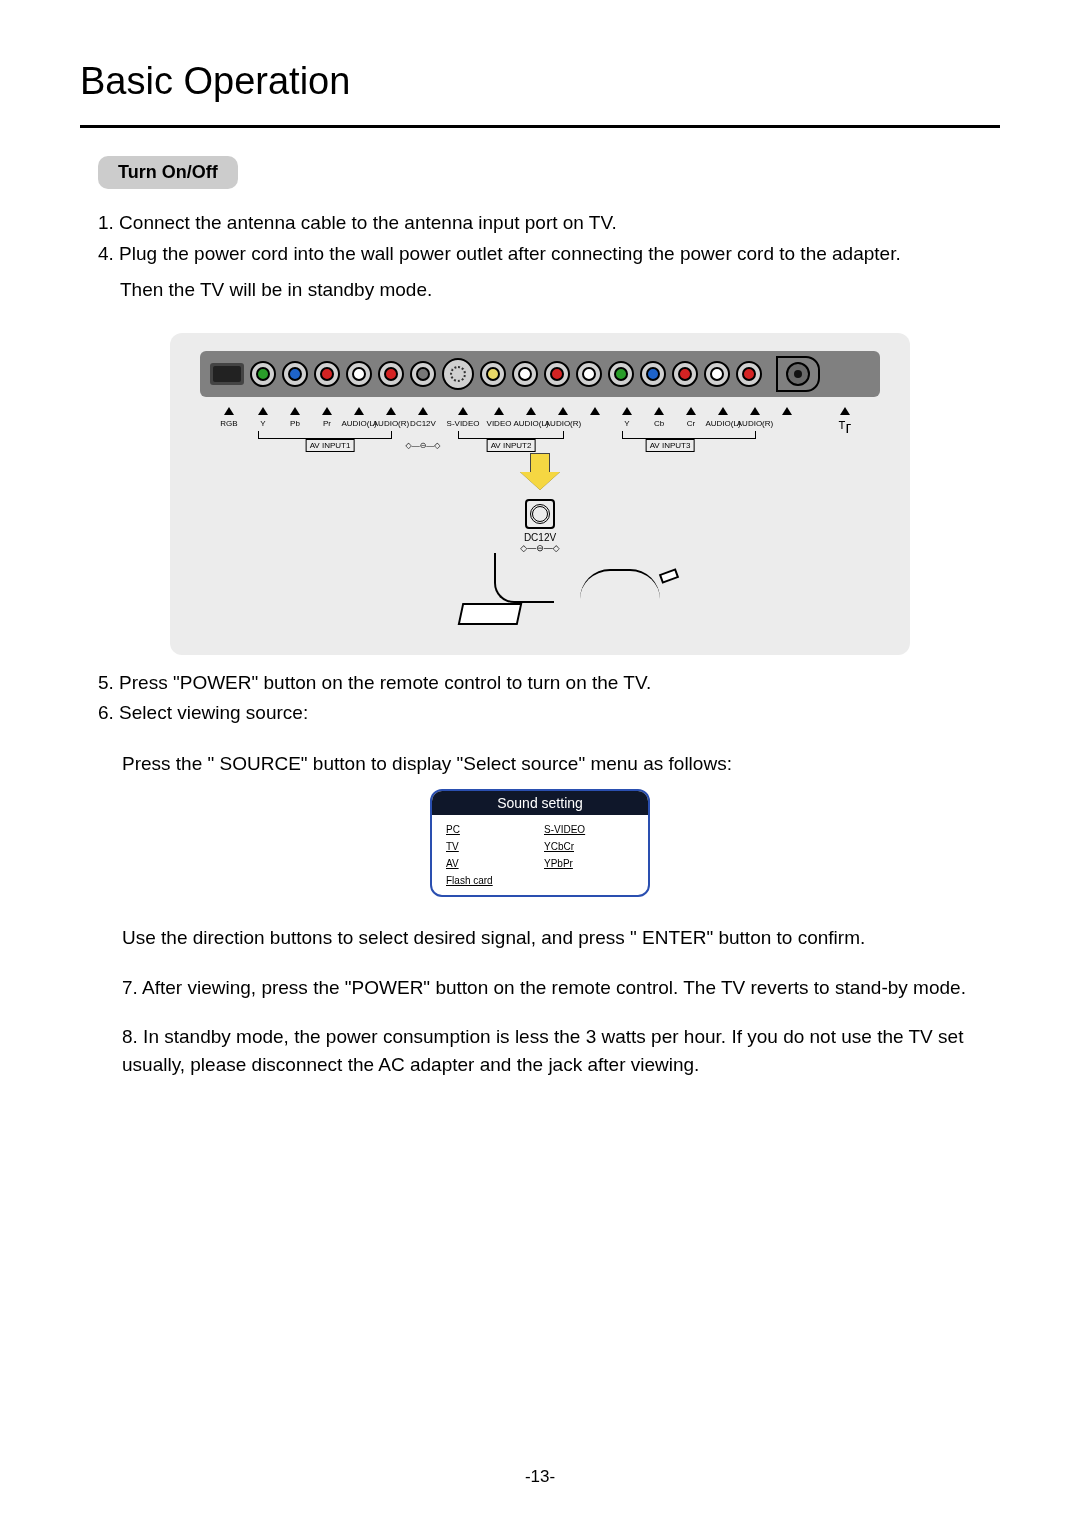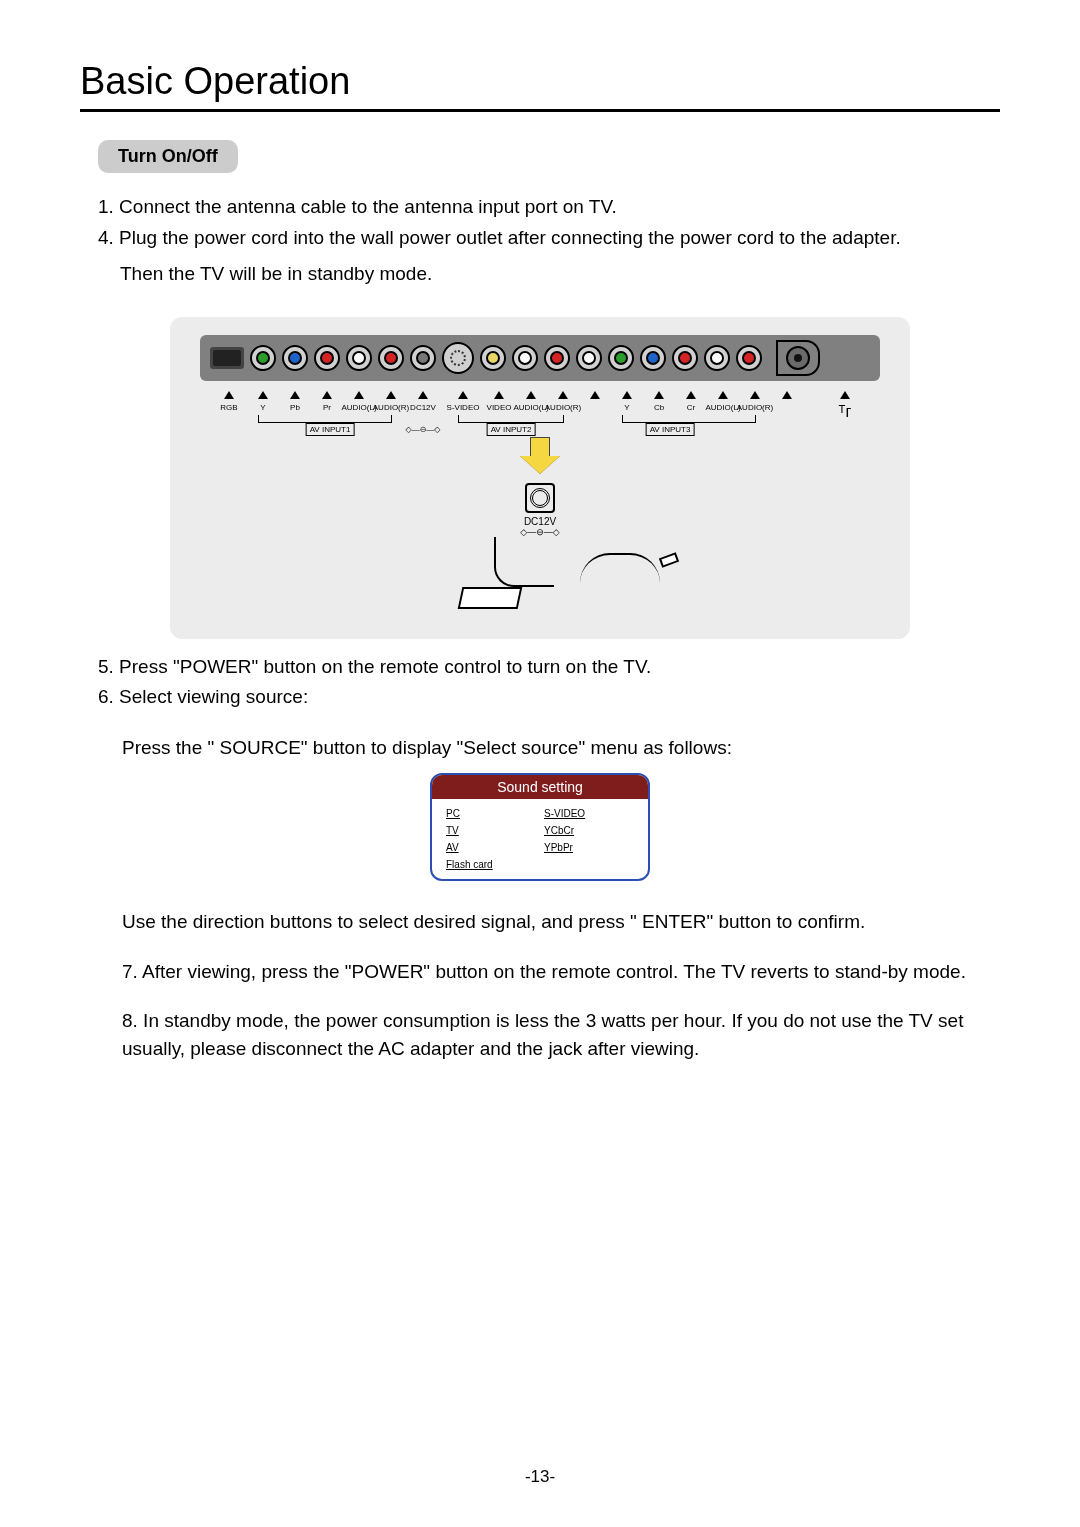--- a/index.html
+++ b/index.html
@@ -8,21 +8,21 @@
     background: #fff;
     width: 1080px;
     height: 1527px;
     position: relative;
     padding: 60px 80px 40px 80px;
   }
   h1 {
     font-size: 38px;
     font-weight: 400;
     border-bottom: 3px solid #000;
-    padding-bottom: 6px;
+    padding-bottom: 22px;
     margin-bottom: 28px;
   }
   .section-badge {
     display: inline-block;
     background: #ccc;
     border-radius: 10px;
     padding: 6px 20px;
     font-size: 18px;
     font-weight: bold;
     margin-left: 18px;
@@ -196,21 +196,21 @@
     width: 18px; height: 10px;
     border: 2px solid #000; transform: rotate(-20deg);
     background: #fff;
   }
   .source-menu {
     width: 220px; margin: 12px auto 18px auto;
     border: 2px solid #2a4fb0; border-radius: 12px;
     overflow: hidden; background: #fff;
   }
   .source-menu .hdr {
-    background: #7f1d1d; color: #fff;
+    background: #0f172a; color: #fff;
     text-align: center; font-size: 14px;
     padding: 4px 0;
   }
   .source-menu .body {
     display: flex; font-size: 10px; padding: 6px 10px;
   }
   .source-menu .col { flex: 1; }
   .source-menu .col div { padding: 3px 4px; text-decoration: underline; }
   .body-text {
     font-size: 19px; line-height: 1.45;

